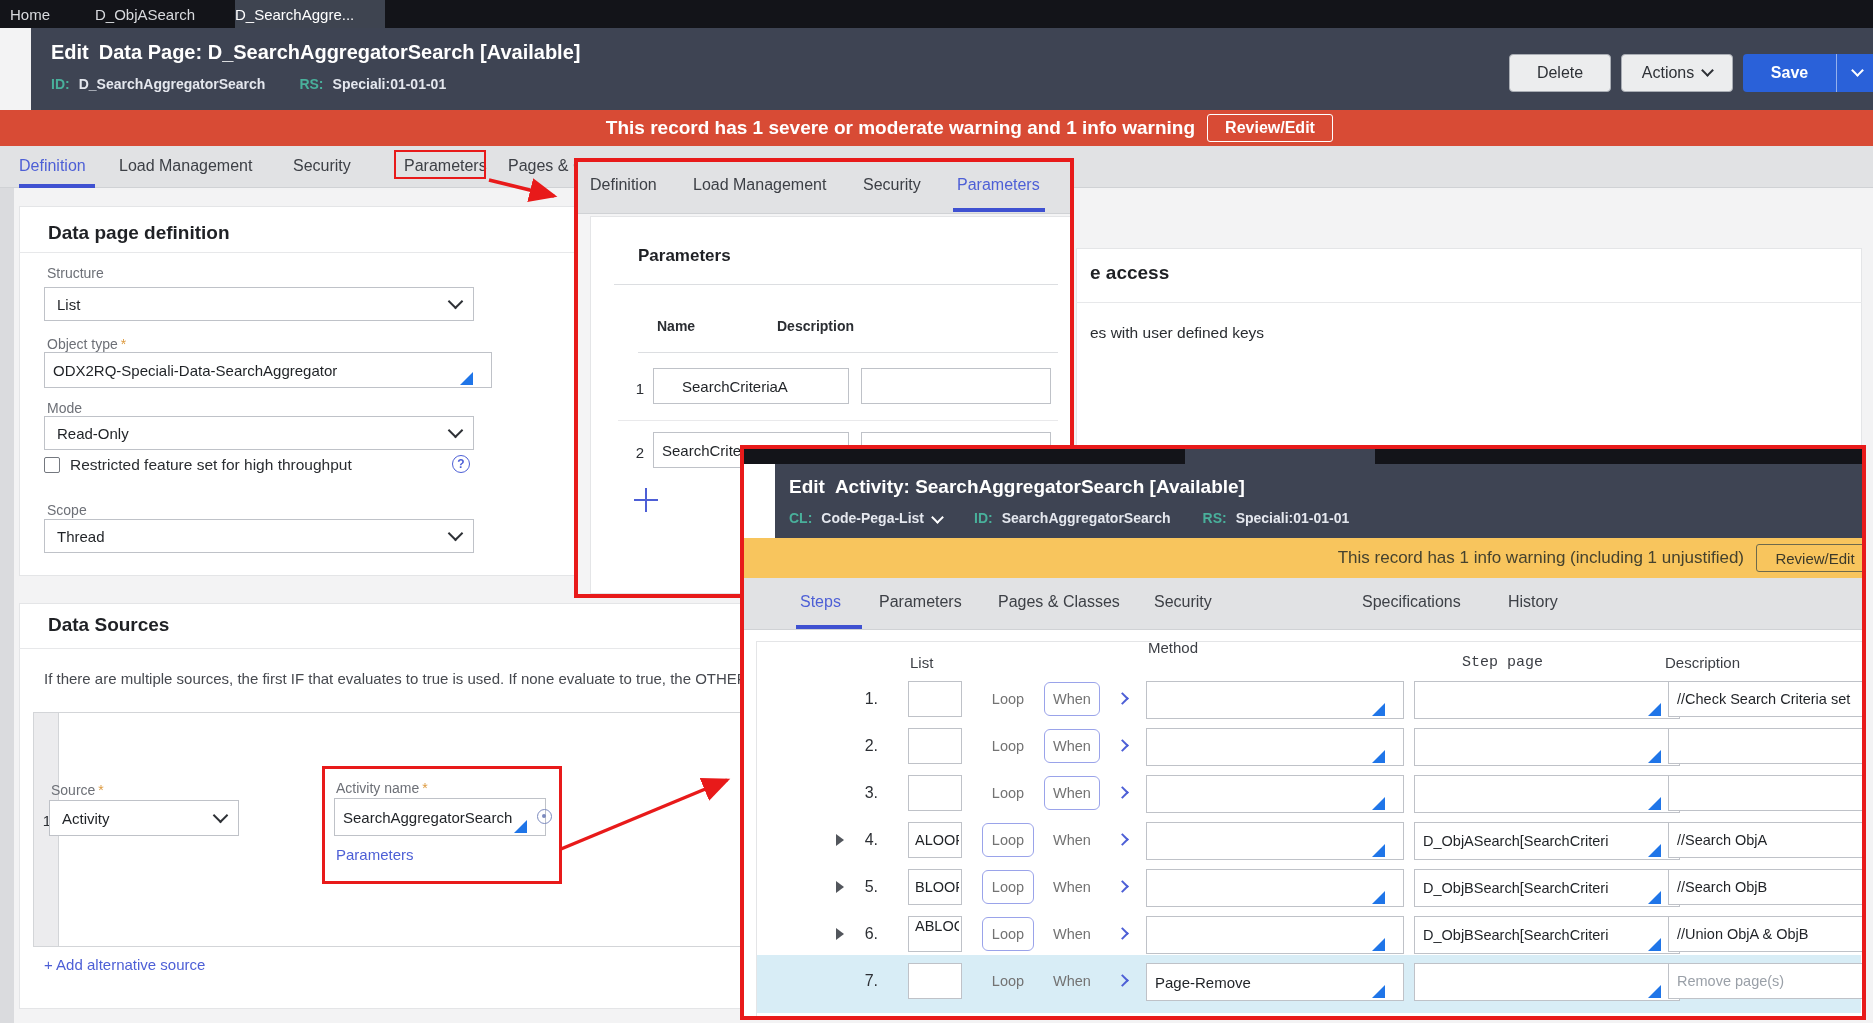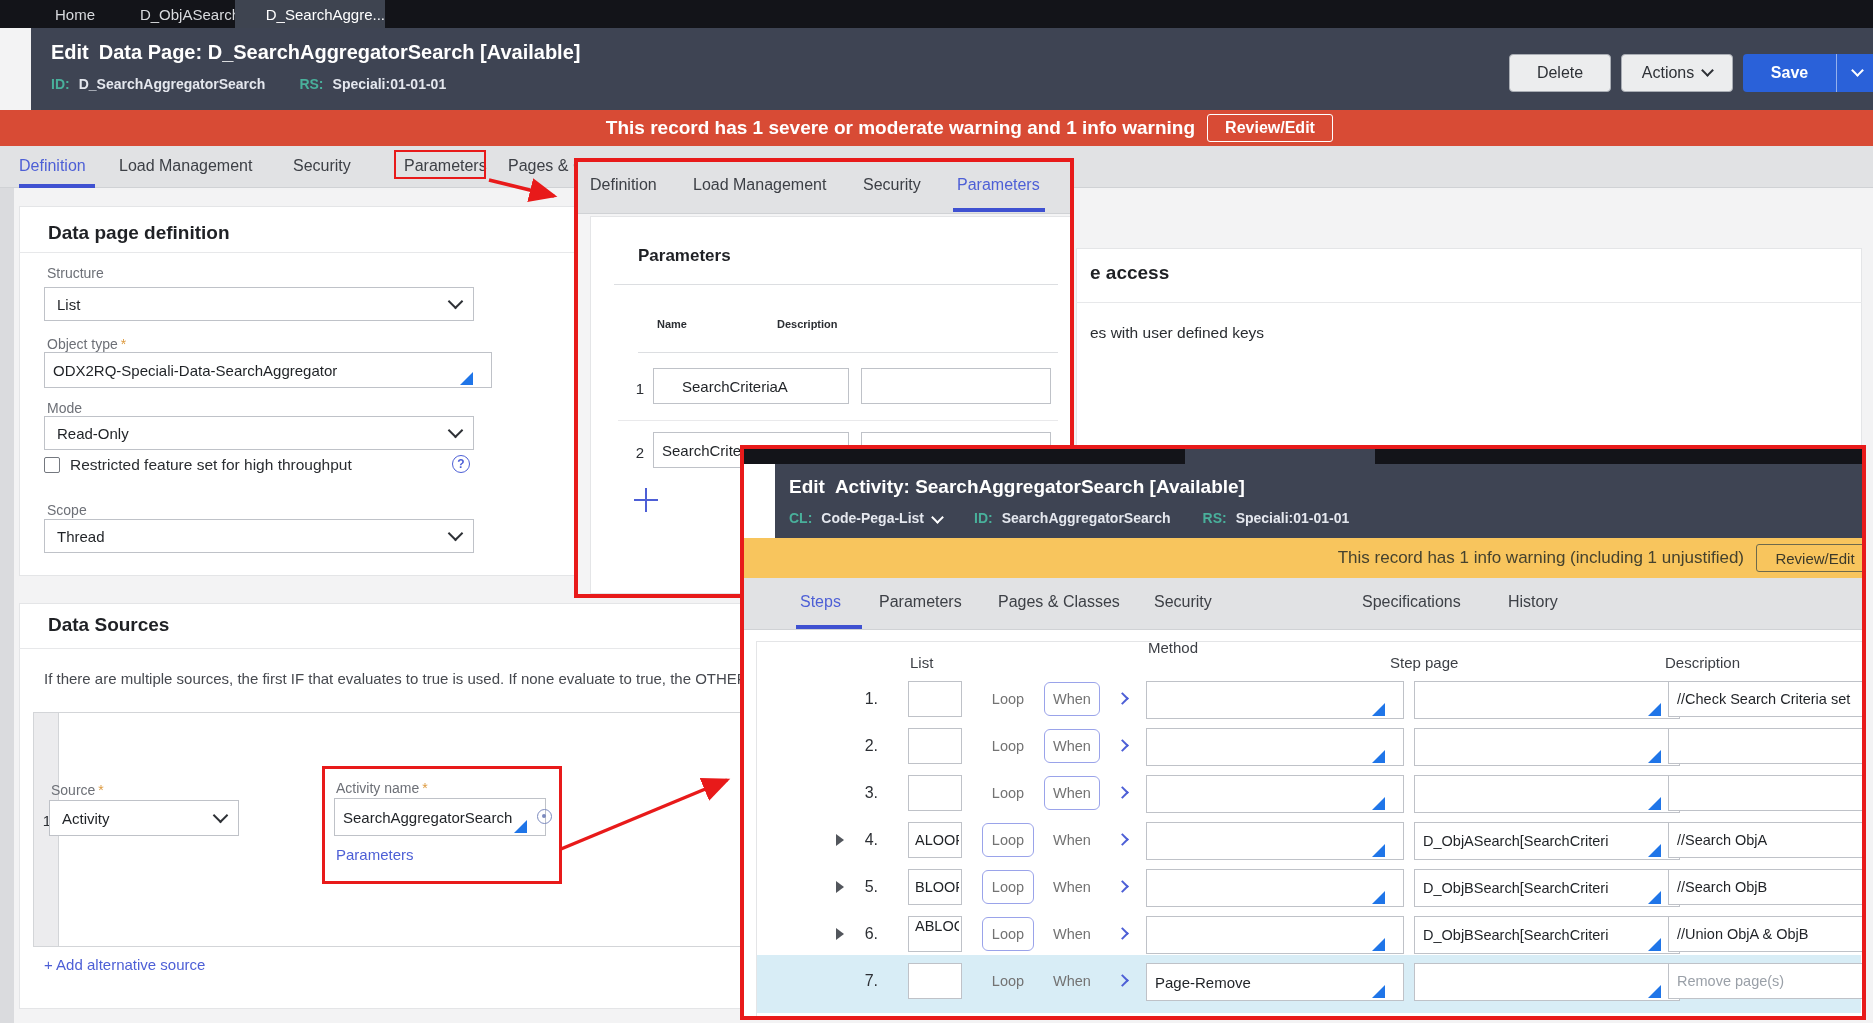--- a/index.html
+++ b/index.html
@@ -1,21 +1,21 @@
 <!DOCTYPE html>
 <html><head>
 <meta charset="utf-8">
 <style>
   html,body{margin:0;padding:0;background:#9a9a9a;}
   .stage{position:relative;width:1873px;height:1023px;overflow:hidden;background:#f3f3f4;
          font-family:"Liberation Sans",sans-serif;}
   .abs{position:absolute;box-sizing:border-box;}
   
   .tabbar{background:#131419;}
-  .wtab{color:#d8dade;font-size:15px;display:flex;align-items:center;justify-content:flex-end;height:28px;}
+  .wtab{color:#d8dade;font-size:15px;display:flex;align-items:center;justify-content:flex-start;height:28px;}
   .wtab.active{background:#3e4450;color:#fff;}
   
   .hdr{background:#3e4453;margin-left:31px;}
   .hdrtitle{color:#fff;font-weight:bold;font-size:20px;white-space:nowrap;}
   .hdrsub{font-size:14px;font-weight:bold;white-space:nowrap;color:#e4e7ee;}
   .teal{color:#49b09b;}
   .hbtn{background:#ecedee;border:1px solid #a9adb4;border-radius:4px;font-size:16px;color:#2e3136;
         display:flex;align-items:center;justify-content:center;gap:9px;cursor:pointer;}
   .savebtn{background:#2a61d9;border-radius:4px;color:#fff;display:flex;align-items:stretch;cursor:pointer;}
   .savemain{flex:1;display:flex;align-items:center;justify-content:center;font-weight:bold;font-size:16px;}
@@ -63,21 +63,21 @@
   .targeti{width:15px;height:15px;border:1.5px solid #7d8bbf;border-radius:50%;position:relative;}
   .targeti::after{content:"";position:absolute;left:4.2px;top:4.2px;width:4px;height:4px;border-radius:50%;background:#7d8bbf;}
   .plus{width:24px;height:24px;position:relative;cursor:pointer;}
   .plus::before,.plus::after{content:"";position:absolute;background:#4d5fd6;}
   .plus::before{left:11px;top:0;width:2px;height:24px;}
   .plus::after{left:0;top:11px;width:24px;height:2px;}
   
   .redbox{border:3px solid #e81a1a;z-index:40;pointer-events:none;}
   
   .overlay{border:4px solid #e81a1a;}
-  .colhdr{font-size:11px;font-weight:bold;color:#2b2e33;white-space:nowrap;}
+  .colhdr{font-size:14px;font-weight:bold;color:#2b2e33;white-space:nowrap;}
   .colhdr2{font-size:15px;color:#3c3f45;white-space:nowrap;}
   .rownum{font-size:16px;color:#2c2f34;text-align:right;}
   .lw{font-size:14.5px;color:#737373;display:flex;align-items:center;justify-content:center;cursor:pointer;}
   .lw.boxed{border:1.5px solid #9aa3ea;border-radius:6px;background:#fff;}
   .schev{width:9px;height:9px;border-top:2.5px solid #4d5fd6;border-right:2.5px solid #4d5fd6;
          transform:rotate(45deg);display:inline-block;}
   .caret{width:0;height:0;border-top:6px solid transparent;border-bottom:6px solid transparent;
          border-left:8px solid #52565c;}
   .hl{background:#d8edf6;}
   input::placeholder{color:#9aa0a8;}
@@ -276,21 +276,21 @@
       <span class="abs rtab" style="left:508px;top:15px;margin-top:46px;">Test cases</span>
       <span class="abs rtab" style="left:618px;top:15px;">Specifications</span>
       <span class="abs rtab" style="left:764px;top:15px;">History</span>
       <div class="abs underline" style="left:52px;top:47px;width:66px;"></div>
     </div>
 
     <div class="abs" style="left:12px;top:192px;width:1106px;height:375px;background:#fff;border:1px solid #e4e5e7;border-right:none;border-bottom:none;"></div>
 
     <span class="abs colhdr2" style="left:166px;top:205px;">List</span>
     <span class="abs colhdr2" style="left:404px;top:190px;text-align:center;">Method</span>
-    <span class="abs colhdr2" style="left:646px;top:205px;">Step page</span>
+    <span class="abs colhdr2" style="left:718px;top:205px;font-family:Liberation Mono, monospace;">Step page</span>
     <span class="abs colhdr2" style="left:921px;top:205px;">Description</span>
 
     <div class="abs hl" style="left:13px;top:506px;width:1104px;height:58px;"></div>
 
     <span class="abs rownum" style="left:100px;top:241px;width:34px;">1.</span>
     <input class="abs inp" style="left: 164px; top: 232px; width: 54px; height: 36px; font-size: 14.5px; padding: 0px 6px;" value="">
     <span class="abs lw" style="left:238px;top:233px;width:52px;height:34px;">Loop</span>
     <span class="abs lw boxed" style="left:300px;top:233px;width:56px;height:34px;">When</span>
     <span class="abs schev" style="left:374px;top:245px;"></span>
     <div class="abs" style="left:402px;top:232px;width:240px;height:36px;">

